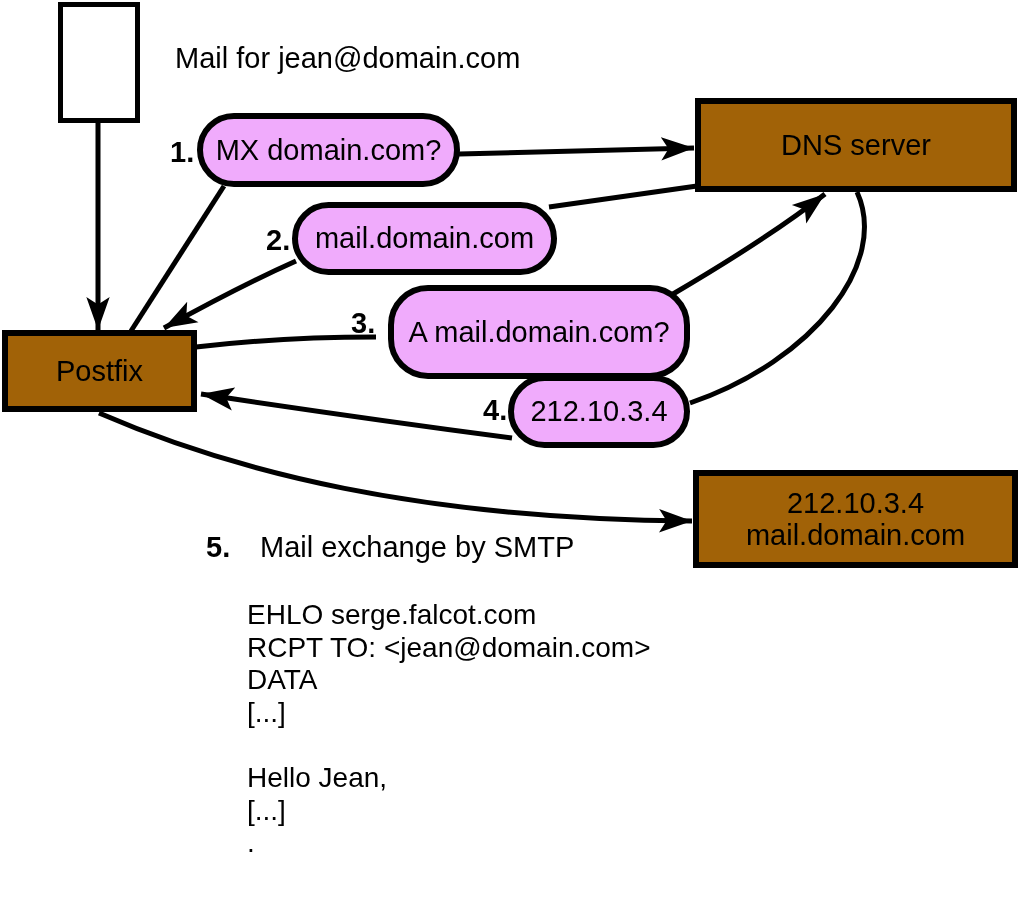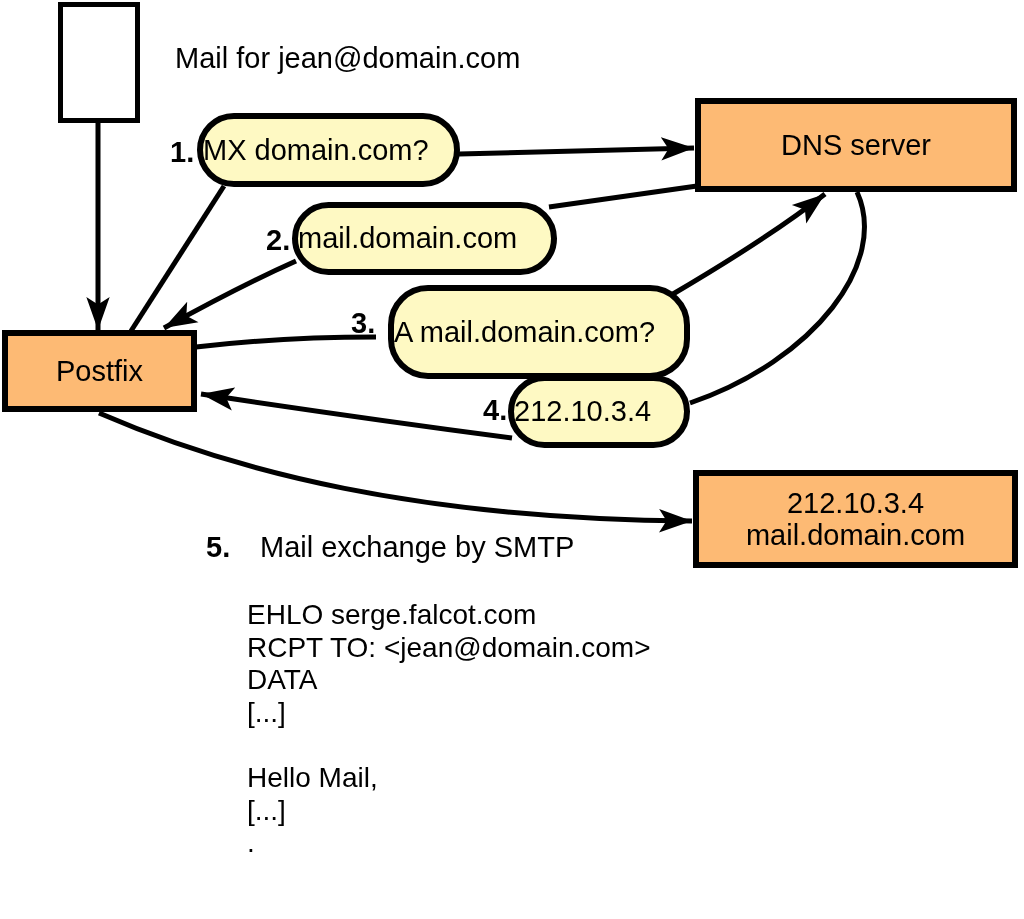--- a/index.html
+++ b/index.html
@@ -2,27 +2,27 @@
 <html><head>
 <meta charset="utf-8">
 <style>
   html,body{margin:0;padding:0;background:#ffffff;}
   #stage{
     position:relative;width:1024px;height:919px;background:#ffffff;overflow:hidden;
     font-family:"Liberation Sans",sans-serif;color:#000000;
   }
   #wires{position:absolute;left:0;top:0;width:1024px;height:919px;}
   .node{
-    position:absolute;background:#fdba74;border:6px solid #000000;box-sizing:border-box;
+    position:absolute;background:#a16207;border:6px solid #000000;box-sizing:border-box;
     display:flex;align-items:center;justify-content:center;text-align:center;
     font-size:29px;line-height:32.5px;
   }
   .pill{
-    position:absolute;background:#fef9c3;border:6px solid #000000;box-sizing:border-box;
-    display:flex;align-items:center;justify-content:flex-start;text-align:center;
+    position:absolute;background:#f0abfc;border:6px solid #000000;box-sizing:border-box;
+    display:flex;align-items:center;justify-content:center;text-align:center;
     font-size:29px;border-radius:40px;
   }
   .freetext{position:absolute;font-size:29px;line-height:33px;white-space:nowrap;}
   .stepnum{position:absolute;font-size:29px;line-height:33px;font-weight:bold;white-space:nowrap;}
   #envelope{position:absolute;left:58px;top:2px;width:82px;height:121px;
     border:5px solid #000000;box-sizing:border-box;background:#ffffff;}
   #smtp-block{position:absolute;left:247px;top:599px;font-size:28px;line-height:32.6px;}
   .smtp-line{height:32.6px;white-space:pre;}
   .two-line{flex-direction:column;}
 </style>
@@ -90,18 +90,18 @@
 
   <div class="stepnum" style="left:206px;top:531px;">5.</div>
   <div class="freetext" style="left:248px;top:531px;margin-left:12px;">Mail exchange by SMTP</div>
 
   <div id="smtp-block">
     <div class="smtp-line">EHLO serge.falcot.com</div>
     <div class="smtp-line">RCPT TO: &lt;jean@domain.com&gt;</div>
     <div class="smtp-line">DATA</div>
     <div class="smtp-line">[...]</div>
     <div class="smtp-line"></div>
-    <div class="smtp-line">Hello Mail,</div>
+    <div class="smtp-line">Hello Jean,</div>
     <div class="smtp-line">[...]</div>
     <div class="smtp-line">.</div>
   </div>
 
 </div>
 
 </body></html>

